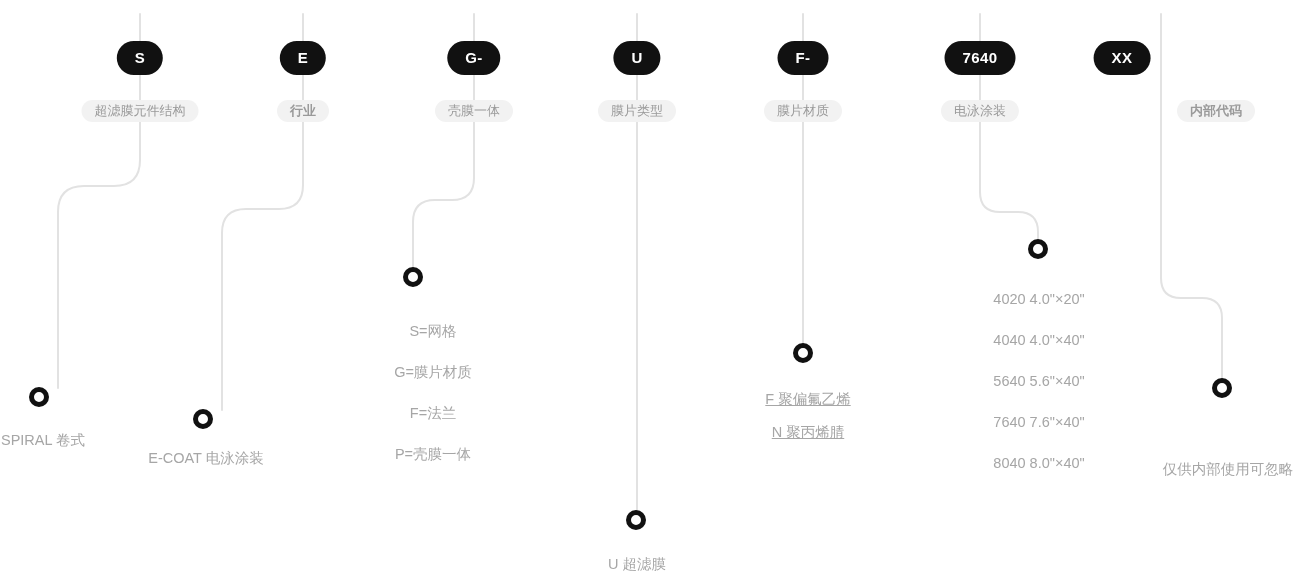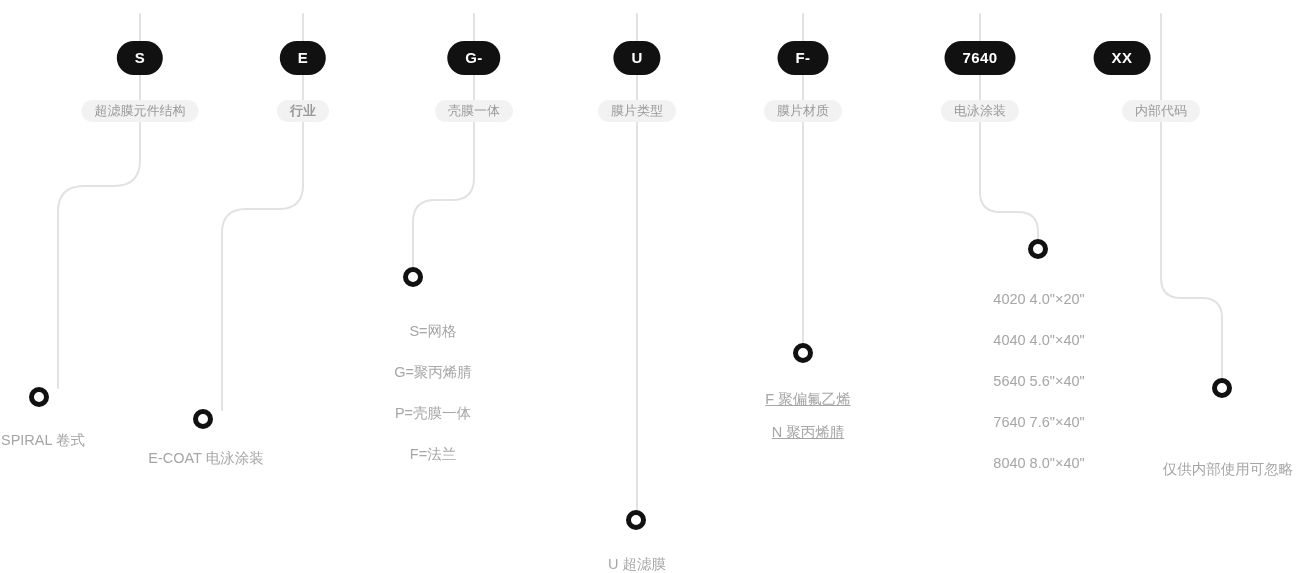--- a/index.html
+++ b/index.html
@@ -120,23 +120,23 @@
         <div class="leaf-list" style="left: 206px; top: 442px;">
           <div class="leaf-item tight">E-COAT 电泳涂装</div>
         </div>
       </div>
       <div class="col">
         <div class="badge" style="left: 474px;">G-</div>
         <div class="chip" style="left: 474px;">壳膜一体</div>
         <div class="dot" style="left: 413px; top: 277px;"></div>
         <div class="leaf-list" style="left: 433px; top: 311px;">
           <div class="leaf-item">S=网格</div>
-          <div class="leaf-item">G=聚丙烯腈</div>
+          <div class="leaf-item">G=膜片材质</div>
+          <div class="leaf-item">F=法兰</div>
           <div class="leaf-item">P=壳膜一体</div>
-          <div class="leaf-item">F=法兰</div>
         </div>
       </div>
       <div class="col">
         <div class="badge" style="left: 637px;">U</div>
         <div class="chip" style="left: 637px;">膜片类型</div>
         <div class="dot" style="left: 636px; top: 520px;"></div>
         <div class="leaf-list" style="left: 637px; top: 548px;">
           <div class="leaf-item tight">U 超滤膜</div>
         </div>
       </div>
@@ -156,21 +156,21 @@
         <div class="leaf-list" style="left: 1039px; top: 279px;">
           <div class="leaf-item">4020 4.0"×20"</div>
           <div class="leaf-item">4040 4.0"×40"</div>
           <div class="leaf-item">5640 5.6"×40"</div>
           <div class="leaf-item">7640 7.6"×40"</div>
           <div class="leaf-item">8040 8.0"×40"</div>
         </div>
       </div>
       <div class="col">
         <div class="badge" style="left: 1122px;">XX</div>
-        <div class="chip" style="left: 1161px;">内部代码</div>
+        <div class="chip" style="left: 1216px; font-weight: bold;">内部代码</div>
         <div class="dot" style="left: 1222px; top: 388px;"></div>
         <div class="leaf-list" style="left: 1228px; top: 417px; margin-top: 36px;">
           <div class="leaf-item tight">仅供内部使用可忽略</div>
         </div>
       </div>
     </div>
 
 </div>
 
 </body></html>

